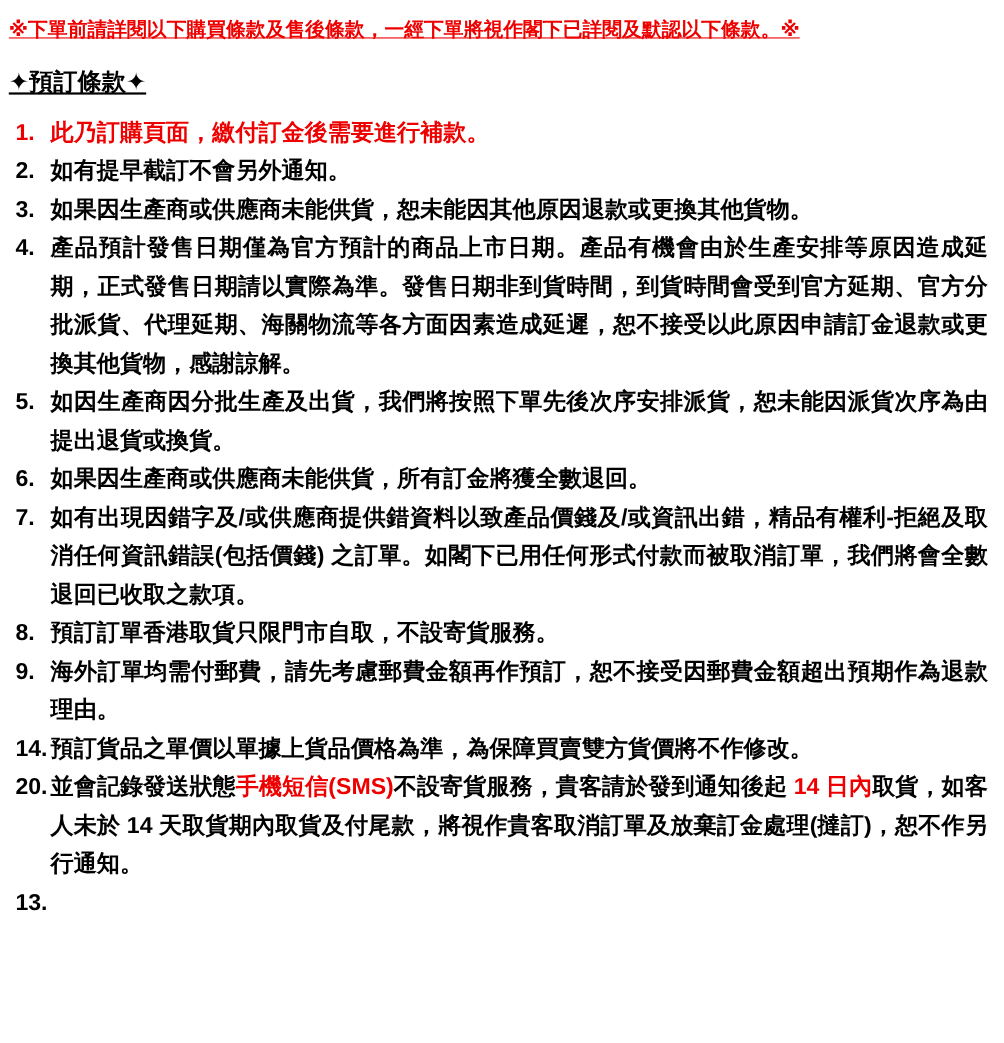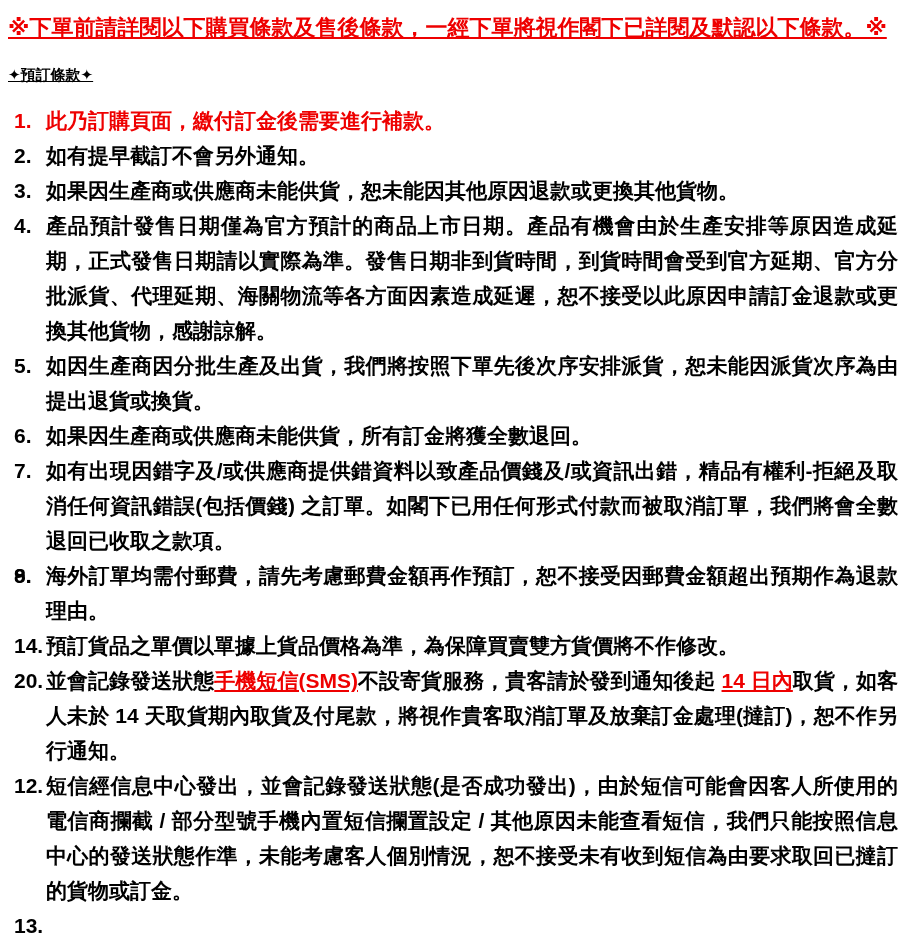--- a/index.html
+++ b/index.html
@@ -16,29 +16,29 @@
     background:var(--bg);
     color:var(--body-black);
     font-family:"Liberation Sans","DejaVu Sans",sans-serif;
     font-weight:700;
   }
   .doc{
     padding:14px 15px 8px 8px;
   }
   .banner{
     color:var(--alert-red);
-    font-size:22px;
+    font-size:18px;
     line-height:27px;
     text-decoration:underline;
     white-space:nowrap;
   }
   .heading-wrap{margin:20px 0 0 0;}
   .heading{
     display:inline-block;
-    font-size:15px;
+    font-size:22px;
     line-height:27px;
     text-decoration:underline;
   }
   ol.terms{
     list-style:none;
     margin:15px 0 0 0;
     padding:0;
     font-size:21px;
     line-height:35px;
   }
@@ -48,21 +48,20 @@
     text-align:justify;
   }
   .term-row .num{
     position:absolute;
     left:6px;
     top:0;
   }
   .term-row.red{color:var(--alert-red);}
   .seg.red-underline{
     color:var(--alert-red);
-    text-decoration:underline;
   }
 </style>
 </head>
 <body>
 
 <div class="doc">
   <div class="banner">※下單前請詳閱以下購買條款及售後條款，一經下單將視作閣下已詳閱及默認以下條款。※</div>
 
   <div class="heading-wrap">
     <span class="heading">✦預訂條款✦</span>
@@ -92,35 +91,32 @@
       <li class="term-row">
     <span class="num">6.</span>
     <span class="content"><span class="seg plain">如果因生產商或供應商未能供貨，所有訂金將獲全數退回。</span></span>
   </li>
       <li class="term-row">
     <span class="num">7.</span>
     <span class="content"><span class="seg plain">如有出現因錯字及/或供應商提供錯資料以致產品價錢及/或資訊出錯，精品有權利-拒絕及取消任何資訊錯誤(包括價錢) 之訂單。如閣下已用任何形式付款而被取消訂單，我們將會全數退回已收取之款項。</span></span>
   </li>
       <li class="term-row">
     <span class="num">8.</span>
+    <span class="content"><span class="seg plain">預訂訂單香港取貨只限門市自取，不設寄貨服務。</span></span>
   </li>
       <li class="term-row">
     <span class="num">9.</span>
     <span class="content"><span class="seg plain">海外訂單均需付郵費，請先考慮郵費金額再作預訂，恕不接受因郵費金額超出預期作為退款理由。</span></span>
   </li>
       <li class="term-row">
     <span class="num">14.</span>
     <span class="content"><span class="seg plain">預訂貨品之單價以單據上貨品價格為準，為保障買賣雙方貨價將不作修改。</span></span>
   </li>
       <li class="term-row">
     <span class="num">20.</span>
     <span class="content"><span class="seg plain">並會記錄發送狀態</span><span class="seg red-underline">手機短信(SMS)</span><span class="seg plain">不設寄貨服務，貴客請於發到通知後起 </span><span class="seg red-underline">14 日內</span><span class="seg plain">取貨，如客人未於 14 天取貨期內取貨及付尾款，將視作貴客取消訂單及放棄訂金處理(撻訂)，恕不作另行通知。</span></span>
   </li>
       <li class="term-row">
-    <span class="num">12.</span>
-    <span class="content"><span class="seg plain">短信經信息中心發出，並會記錄發送狀態(是否成功發出)，由於短信可能會因客人所使用的電信商攔截 / 部分型號手機內置短信攔置設定 / 其他原因未能查看短信，我們只能按照信息中心的發送狀態作準，未能考慮客人個別情況，恕不接受未有收到短信為由要求取回已撻訂的貨物或訂金。</span></span>
-  </li>
-      <li class="term-row">
     <span class="num">13.</span>
 
   </li>
     </ol>
 </div>
 
 </body></html>

